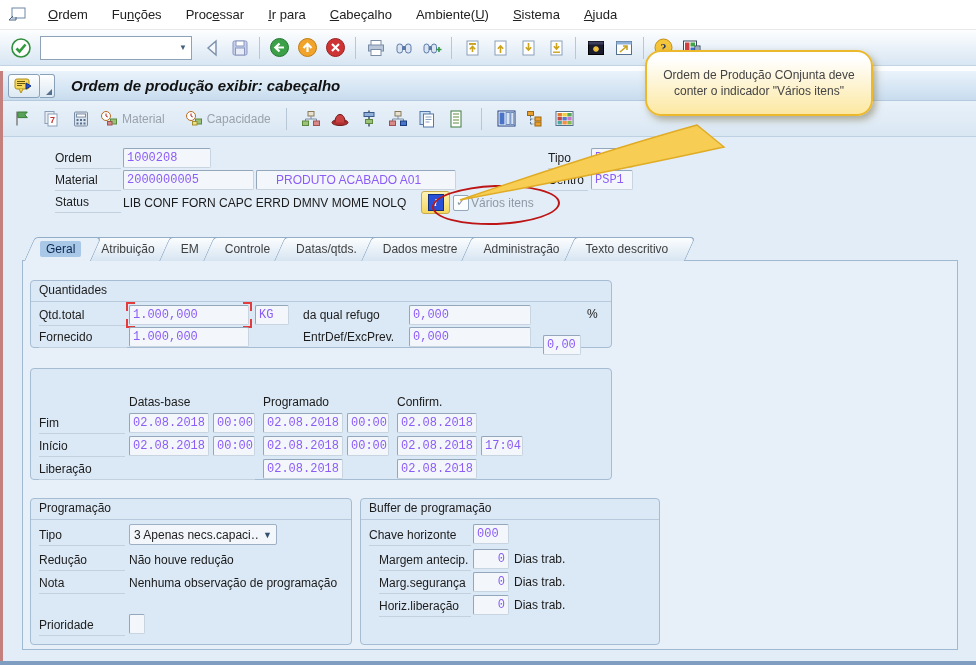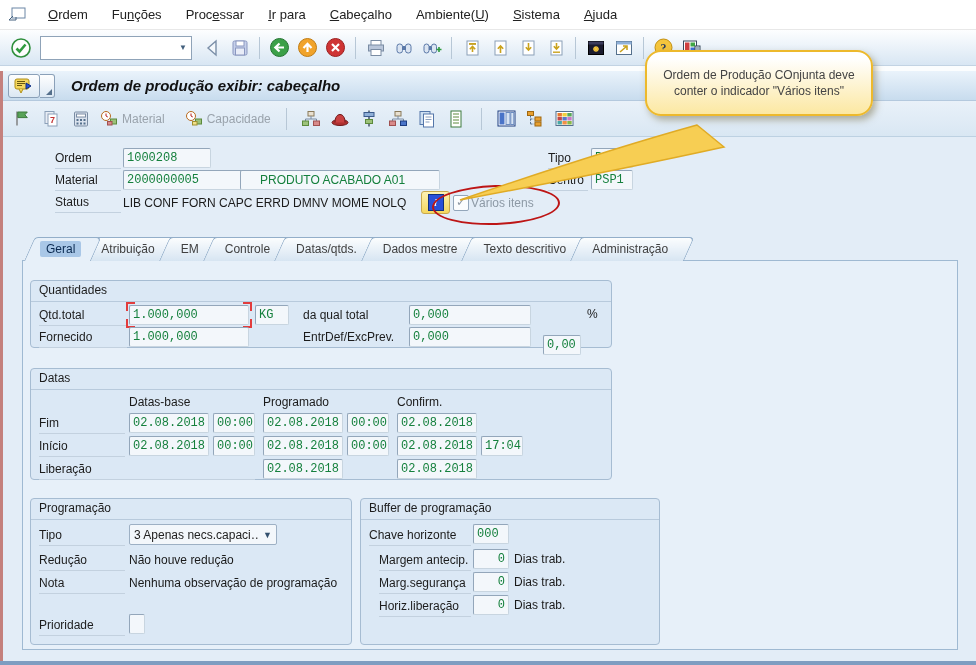--- a/index.html
+++ b/index.html
@@ -32,21 +32,21 @@
   .title{font-size:15px;font-weight:bold;font-style:italic;color:#111;margin-left:16px;}
   .apptoolbar{position:absolute;left:0;top:101px;width:976px;height:36px;box-sizing:border-box;
               background:linear-gradient(#e9f1f9,#d9e7f3);border-bottom:1px solid #bdd1e2;
               display:flex;align-items:center;gap:4px;padding:0 10px;}
   .abtn{height:25px;display:flex;align-items:center;gap:4px;padding:0 3px;color:#9aa3ac;flex:0 0 auto;}
   
   .lbl{position:absolute;height:18px;line-height:16px;border-bottom:1px solid #c3d1df;color:#1c1c1c;}
   .lbl.nl{border-bottom:none;}
   .fld{position:absolute;height:20px;line-height:18px;box-sizing:border-box;background:#f3f7fb;
        border:1px solid;border-color:#93a6ba #c8d5e0 #c8d5e0 #93a6ba;border-radius:2px;
-       font-family:"Liberation Mono",monospace;font-size:12px;color:#15803d;padding:0 3px;
+       font-family:"Liberation Mono",monospace;font-size:12px;color:#8b5cf6;padding:0 3px;
        white-space:nowrap;overflow:hidden;}
   .fld.sans{font-family:"Liberation Sans",sans-serif;}
   .fld.rt{text-align:right;}
   .plain{position:absolute;color:#1a1a1a;white-space:nowrap;}
   .link{}
   
   .fc{position:absolute;width:9px;height:9px;border:2px solid #e23c3c;box-sizing:border-box;}
   .fc.tl{left:-3px;top:-3px;border-right:none;border-bottom:none;}
   .fc.tr{right:-3px;top:-3px;border-left:none;border-bottom:none;}
   .fc.bl{left:-3px;bottom:-3px;border-right:none;border-top:none;}
@@ -379,69 +379,68 @@
     </div>
   </div>
 
   <div class="lbl" style="left:55px;top:150px;width:66px;">Ordem</div>
   <div class="fld" style="left:123px;top:148px;width:88px;">1000208</div>
   <div class="lbl" style="left:548px;top:150px;width:40px;">Tipo</div>
   <div class="fld" style="left:591px;top:148px;width:42px;">PP01</div>
 
   <div class="lbl" style="left:55px;top:172px;width:66px;">Material</div>
   <div class="fld link" style="left:123px;top:170px;width:131px;">2000000005</div>
-  <div class="fld sans" style="left:240px;top:170px;width:200px;padding-left:19px;">PRODUTO ACABADO A01</div>
+  <div class="fld sans" style="left:256px;top:170px;width:200px;padding-left:19px;">PRODUTO ACABADO A01</div>
   <div class="lbl" style="left:548px;top:172px;width:40px;">Centro</div>
   <div class="fld" style="left:591px;top:170px;width:42px;">PSP1</div>
 
   <div class="lbl" style="left:55px;top:194px;width:66px;">Status</div>
   <div class="plain" style="left:123px;top:196px;">LIB  CONF FORN CAPC ERRD DMNV MOME NOLQ</div>
   <div class="ibtn" style="left:421px;top:191px;">
     <span class="isq">i</span>
   </div>
   <div class="cb" style="left:453px;top:195px;"><span>✓</span></div>
   <div class="cblabel" style="left:471px;top:196px;">Vários itens</div>
 
   <div class="redellipse"></div>
 
   <div class="tabs">
     <div class="tab active"><span class="tlabel">Geral</span></div>
     <div class="tab"><span class="tlabel">Atribuição</span></div>
     <div class="tab"><span class="tlabel">EM</span></div>
     <div class="tab"><span class="tlabel">Controle</span></div>
     <div class="tab"><span class="tlabel">Datas/qtds.</span></div>
     <div class="tab"><span class="tlabel">Dados mestre</span></div>
+    <div class="tab"><span class="tlabel">Administração</span></div>
     <div class="tab"><span class="tlabel">Texto descritivo</span></div>
-    <div class="tab"><span class="tlabel">Administração</span></div>
   </div>
   <div class="panel"></div>
 
   <div class="group" style="left:30px;top:280px;width:582px;height:68px;">
     <div class="gtitle">Quantidades</div>
     <div class="lbl" style="left:8px;top:26px;width:88px;">Qtd.total</div>
     <div class="focuswrap" style="left:98px;top:24px;width:120px;height:20px;">
       <div class="fld">1.000,000</div>
       <span class="fc tl"></span>
         <span class="fc tr"></span>
       <span class="fc bl"></span>
         <span class="fc br"></span>
     </div>
     <div class="fld" style="left:224px;top:24px;width:34px;">KG</div>
-    <div class="lbl nl" style="left:272px;top:26px;width:100px;">da qual total</div>
+    <div class="lbl nl" style="left:272px;top:26px;width:100px;">da qual refugo</div>
     <div class="fld" style="left:378px;top:24px;width:122px;">0,000</div>
     <div class="fld" style="left:512px;top:24px;width:38px;margin-top:30px;">0,00</div>
     <div class="plain" style="left:556px;top:26px;">%</div>
     <div class="lbl" style="left:8px;top:48px;width:88px;">Fornecido</div>
     <div class="fld" style="left:98px;top:46px;width:120px;">1.000,000</div>
     <div class="lbl nl" style="left:272px;top:48px;width:100px;">EntrDef/ExcPrev.</div>
     <div class="fld" style="left:378px;top:46px;width:122px;">0,000</div>
   </div>
 
   <div class="group" style="left:30px;top:368px;width:582px;height:112px;">
-    <div class="gtitle">Datas</div>
     <div class="plain" style="left:98px;top:26px;">Datas-base</div>
     <div class="plain" style="left:232px;top:26px;">Programado</div>
     <div class="plain" style="left:366px;top:26px;">Confirm.</div>
 
     <div class="lbl" style="left:8px;top:46px;width:86px;">Fim</div>
     <div class="fld" style="left:98px;top:44px;width:80px;">02.08.2018</div>
     <div class="fld" style="left:182px;top:44px;width:42px;">00:00</div>
     <div class="fld" style="left:232px;top:44px;width:80px;">02.08.2018</div>
     <div class="fld" style="left:316px;top:44px;width:42px;">00:00</div>
     <div class="fld" style="left:366px;top:44px;width:80px;">02.08.2018</div>

